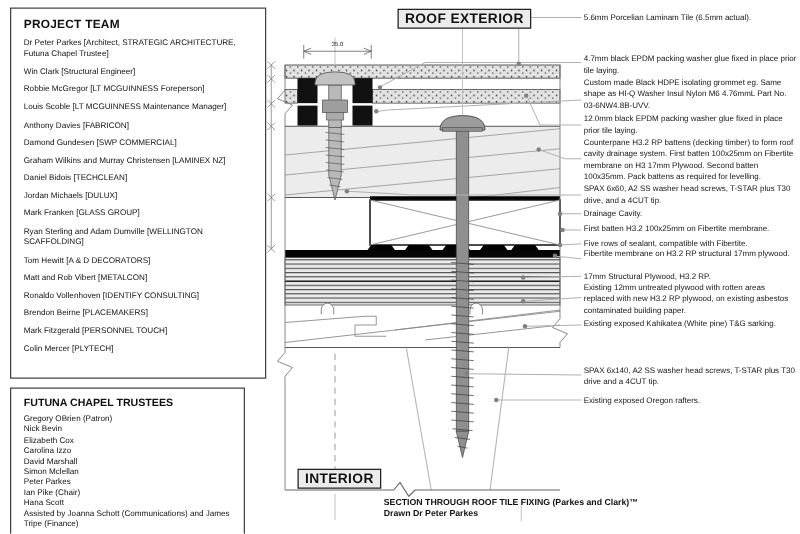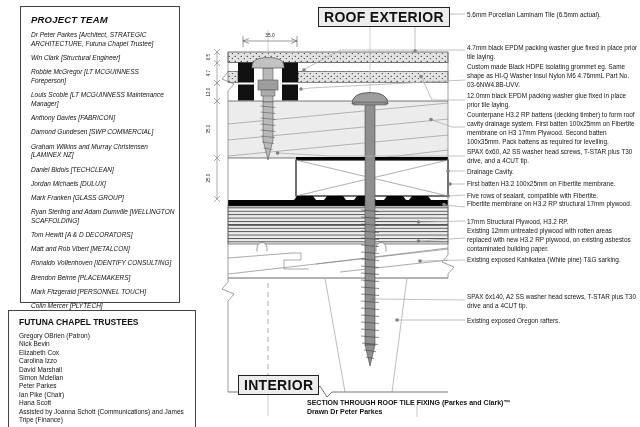--- a/index.html
+++ b/index.html
@@ -7,21 +7,21 @@
           font-family:"Liberation Sans", sans-serif;color:#111;}
   svg.draw{position:absolute;left:0;top:0;}
   .panel{position:absolute;border:1px solid #444;background:#fff;box-sizing:border-box;}
   .panel h1{margin:0;padding:7px 0 0 10px;font-size:9.5px;font-weight:bold;letter-spacing:.2px;}
   .panel h2{margin:0;padding:6px 0 0 10px;font-size:8.5px;font-weight:bold;}
   .team-list{position:absolute;left:10px;top:24px;right:4px;}
   .team-list .entry{font-size:6.5px;line-height:8.8px;margin-bottom:5.4px;}
   .tr-list{position:absolute;left:10px;top:21px;right:6px;}
   .tr-list .entry{font-size:6.5px;line-height:8.4px;}
   .boxlabel{position:absolute;border:1px solid #222;background:#ececec;font-weight:bold;
-            font-size:14px;padding:1px 5px;letter-spacing:.3px;}
+            font-size:11px;padding:1px 5px;letter-spacing:.3px;}
   .ann{position:absolute;left:467px;width:171px;font-size:6.4px;line-height:9px;color:#151515;}
   .caption{position:absolute;left:307px;top:398px;width:300px;font-weight:bold;font-size:7px;line-height:9px;}
 </style>
 </head>
 <body>
 
 <div class="canvas">
 
   <svg class="draw" width="640" height="427" viewBox="0 0 640 427">
     <defs>
@@ -218,21 +218,21 @@
       <circle cx="448" cy="196" r="1.8"></circle>
         <circle cx="444" cy="204.5" r="1.8"></circle>
       <circle cx="418.5" cy="222" r="1.8"></circle>
         <circle cx="418.5" cy="241" r="1.8"></circle>
       <circle cx="420" cy="261" r="1.8"></circle>
         <circle cx="373.5" cy="299" r="1.8"></circle>
       <circle cx="397" cy="320" r="1.8"></circle>
     </g>
   </svg>
 
-  <div class="panel" style="left:20px;top:6px;width:160px;height:297px;font-style:italic;">
+  <div class="panel" style="left:8px;top:6px;width:205px;height:297px;">
     <h1>PROJECT TEAM</h1>
     <div class="team-list">
       <div class="entry">Dr Peter Parkes  [Architect, STRATEGIC ARCHITECTURE, Futuna Chapel Trustee]</div>
       <div class="entry">Win Clark  [Structural Engineer]</div>
       <div class="entry">Robbie McGregor  [LT MCGUINNESS Foreperson]</div>
       <div class="entry">Louis Scoble [LT MCGUINNESS Maintenance Manager]</div>
       <div class="entry">Anthony Davies  [FABRICON]</div>
       <div class="entry">Damond Gundesen  [SWP COMMERCIAL]</div>
       <div class="entry">Graham Wilkins and Murray Christensen [LAMINEX NZ]</div>
       <div class="entry">Daniel Bidois  [TECHCLEAN]</div>

